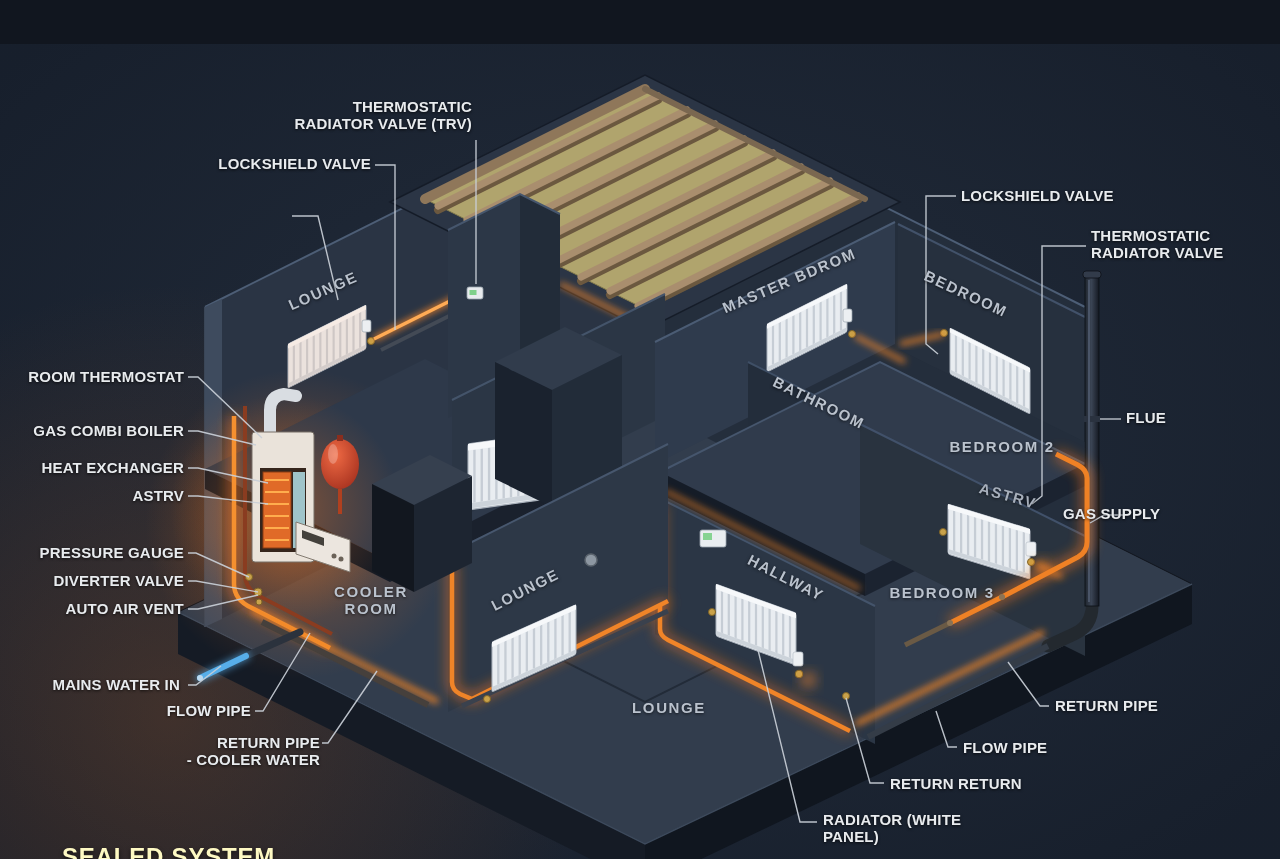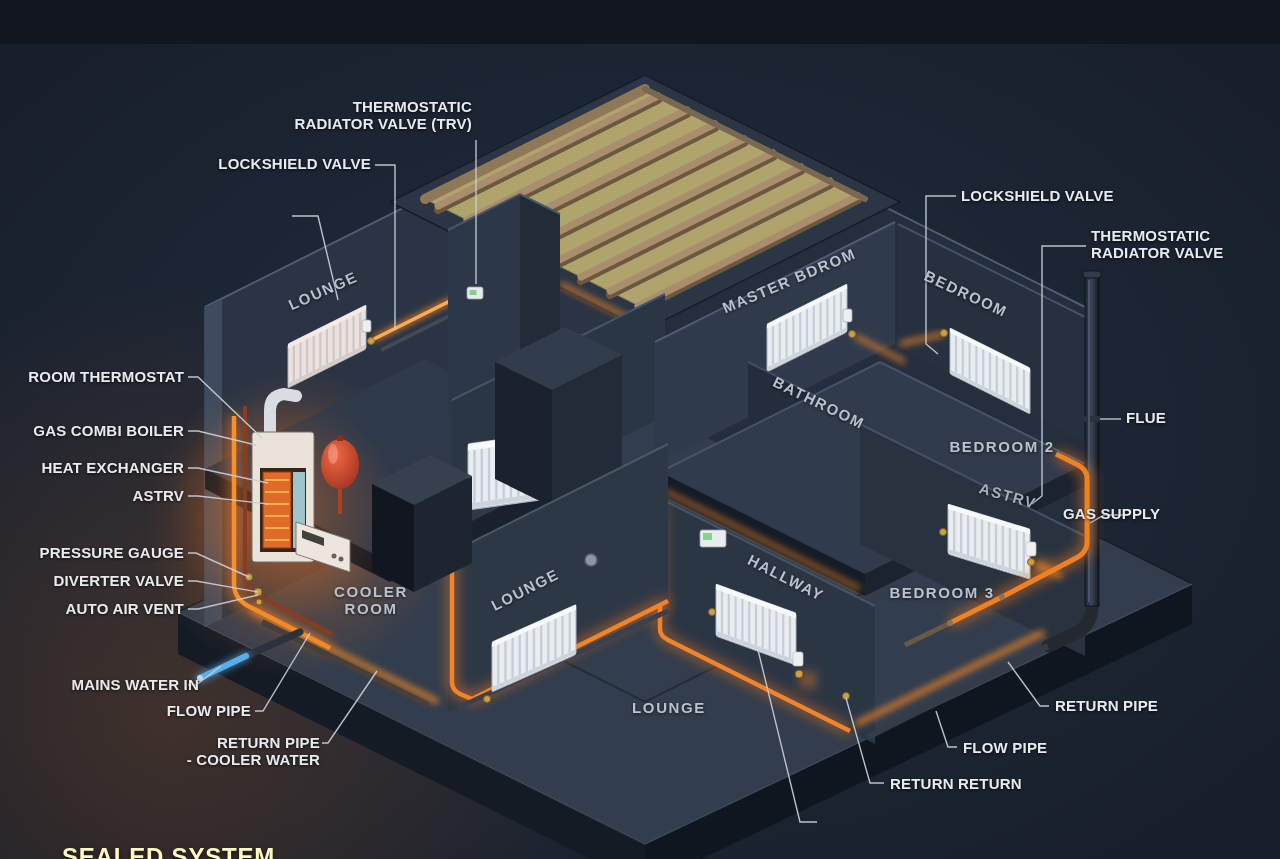--- a/index.html
+++ b/index.html
@@ -310,32 +310,34 @@
 <div class="callout ra" style="left:292px;top:55px;width:180px">THERMOSTATIC
 RADIATOR VALVE (TRV)</div>
 <div class="callout ra" style="left:191px;top:112px;width:180px">LOCKSHIELD VALVE</div>
 <div class="callout ra" style="left:4px;top:325px;width:180px">ROOM THERMOSTAT</div>
 <div class="callout ra" style="left:4px;top:379px;width:180px">GAS COMBI BOILER</div>
 <div class="callout ra" style="left:4px;top:416px;width:180px">HEAT EXCHANGER</div>
 <div class="callout ra" style="left:4px;top:444px;width:180px">ASTRV</div>
 <div class="callout ra" style="left:4px;top:501px;width:180px">PRESSURE GAUGE</div>
 <div class="callout ra" style="left:4px;top:529px;width:180px">DIVERTER VALVE</div>
 <div class="callout ra" style="left:4px;top:557px;width:180px">AUTO AIR VENT</div>
-<div class="callout ra" style="left:19px;top:633px;width:180px">MAINS WATER IN</div>
+<div class="callout ra" style="left:0;top:633px;width:180px">MAINS WATER IN</div>
 <div class="callout ra" style="left:71px;top:659px;width:180px">FLOW PIPE</div>
 <div class="callout ra" style="left:140px;top:691px;width:180px">RETURN PIPE
 - COOLER WATER</div>
 <div class="callout la" style="left:961px;top:144px;width:170px">LOCKSHIELD VALVE</div>
 <div class="callout la" style="left:1091px;top:184px;width:170px">THERMOSTATIC
 RADIATOR VALVE</div>
 <div class="callout la" style="left:1126px;top:366px;width:100px">FLUE</div>
 <div class="callout la" style="left:1063px;top:462px;width:140px">GAS SUPPLY</div>
 <div class="callout la" style="left:1055px;top:654px;width:140px">RETURN PIPE</div>
 <div class="callout la" style="left:963px;top:696px;width:120px">FLOW PIPE</div>
 <div class="callout la" style="left:890px;top:732px;width:140px">RETURN RETURN</div>
+<div class="callout la" style="left:823px;top:768px;width:150px">RADIATOR (WHITE
+PANEL)</div>
 
 <div class="room" style="left:273px;top:238px;width:100px;transform:rotate(-24deg)">LOUNGE</div>
 <div class="room" style="left:714px;top:228px;width:150px;transform:rotate(-23deg)">MASTER BDROM</div>
 <div class="room" style="left:916px;top:241px;width:100px;transform:rotate(25deg)">BEDROOM</div>
 <div class="room" style="left:759px;top:350px;width:120px;transform:rotate(26deg)">BATHROOM</div>
 <div class="room" style="left:932px;top:394px;width:140px">BEDROOM 2</div>
 <div class="room dim" style="left:968px;top:443px;width:80px;transform:rotate(16deg)">ASTRV</div>
 <div class="room" style="left:872px;top:540px;width:140px">BEDROOM 3</div>
 <div class="room" style="left:731px;top:525px;width:110px;transform:rotate(27deg)">HALLWAY</div>
 <div class="room" style="left:475px;top:537px;width:100px;transform:rotate(-27deg)">LOUNGE</div>

